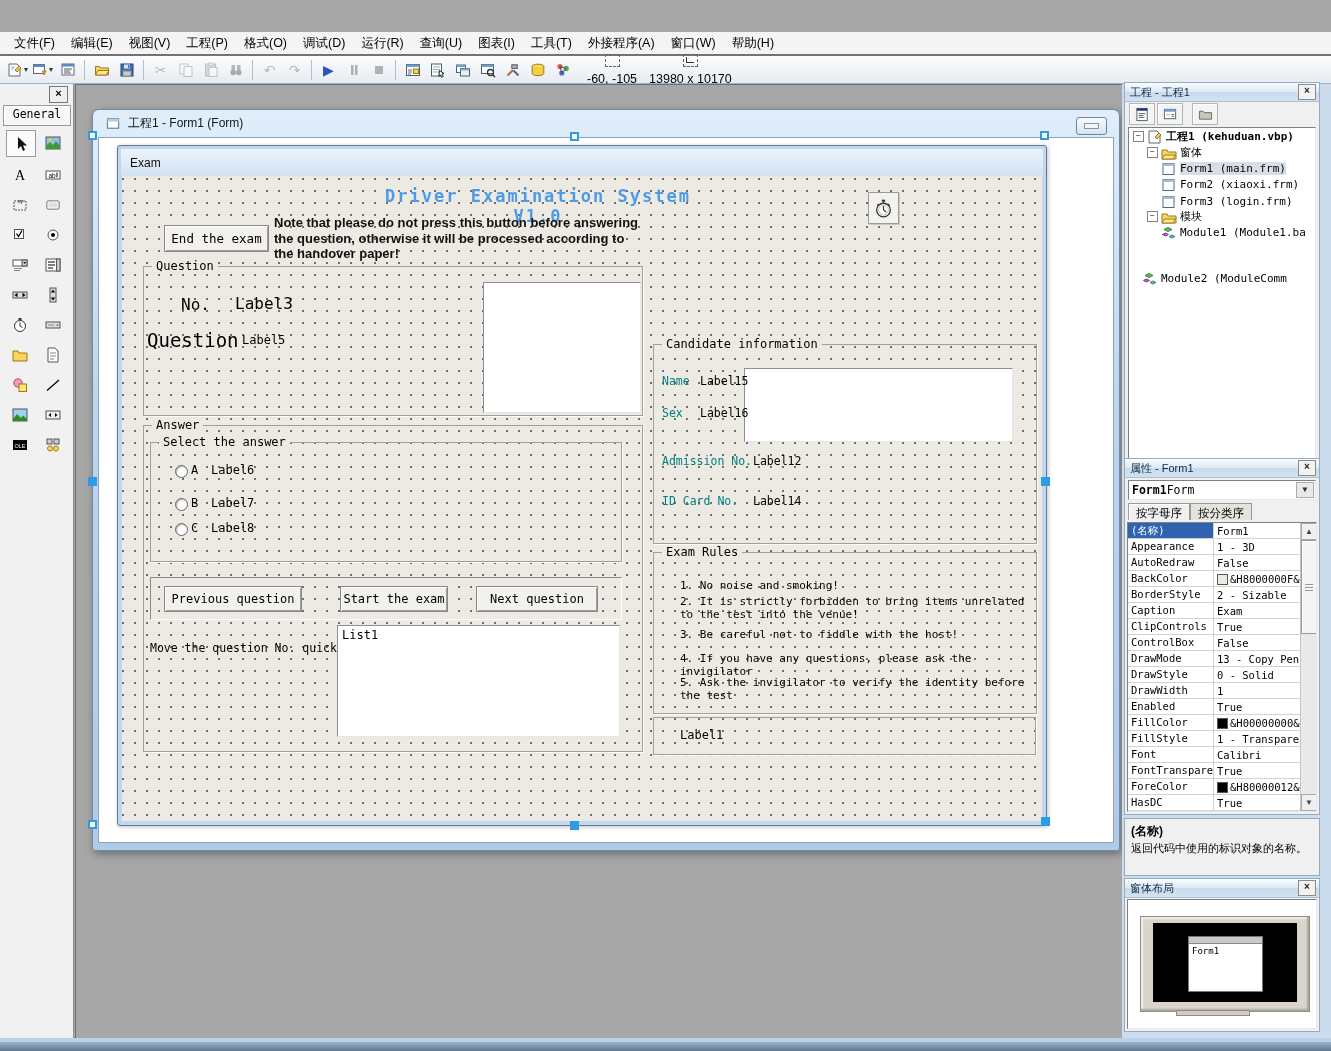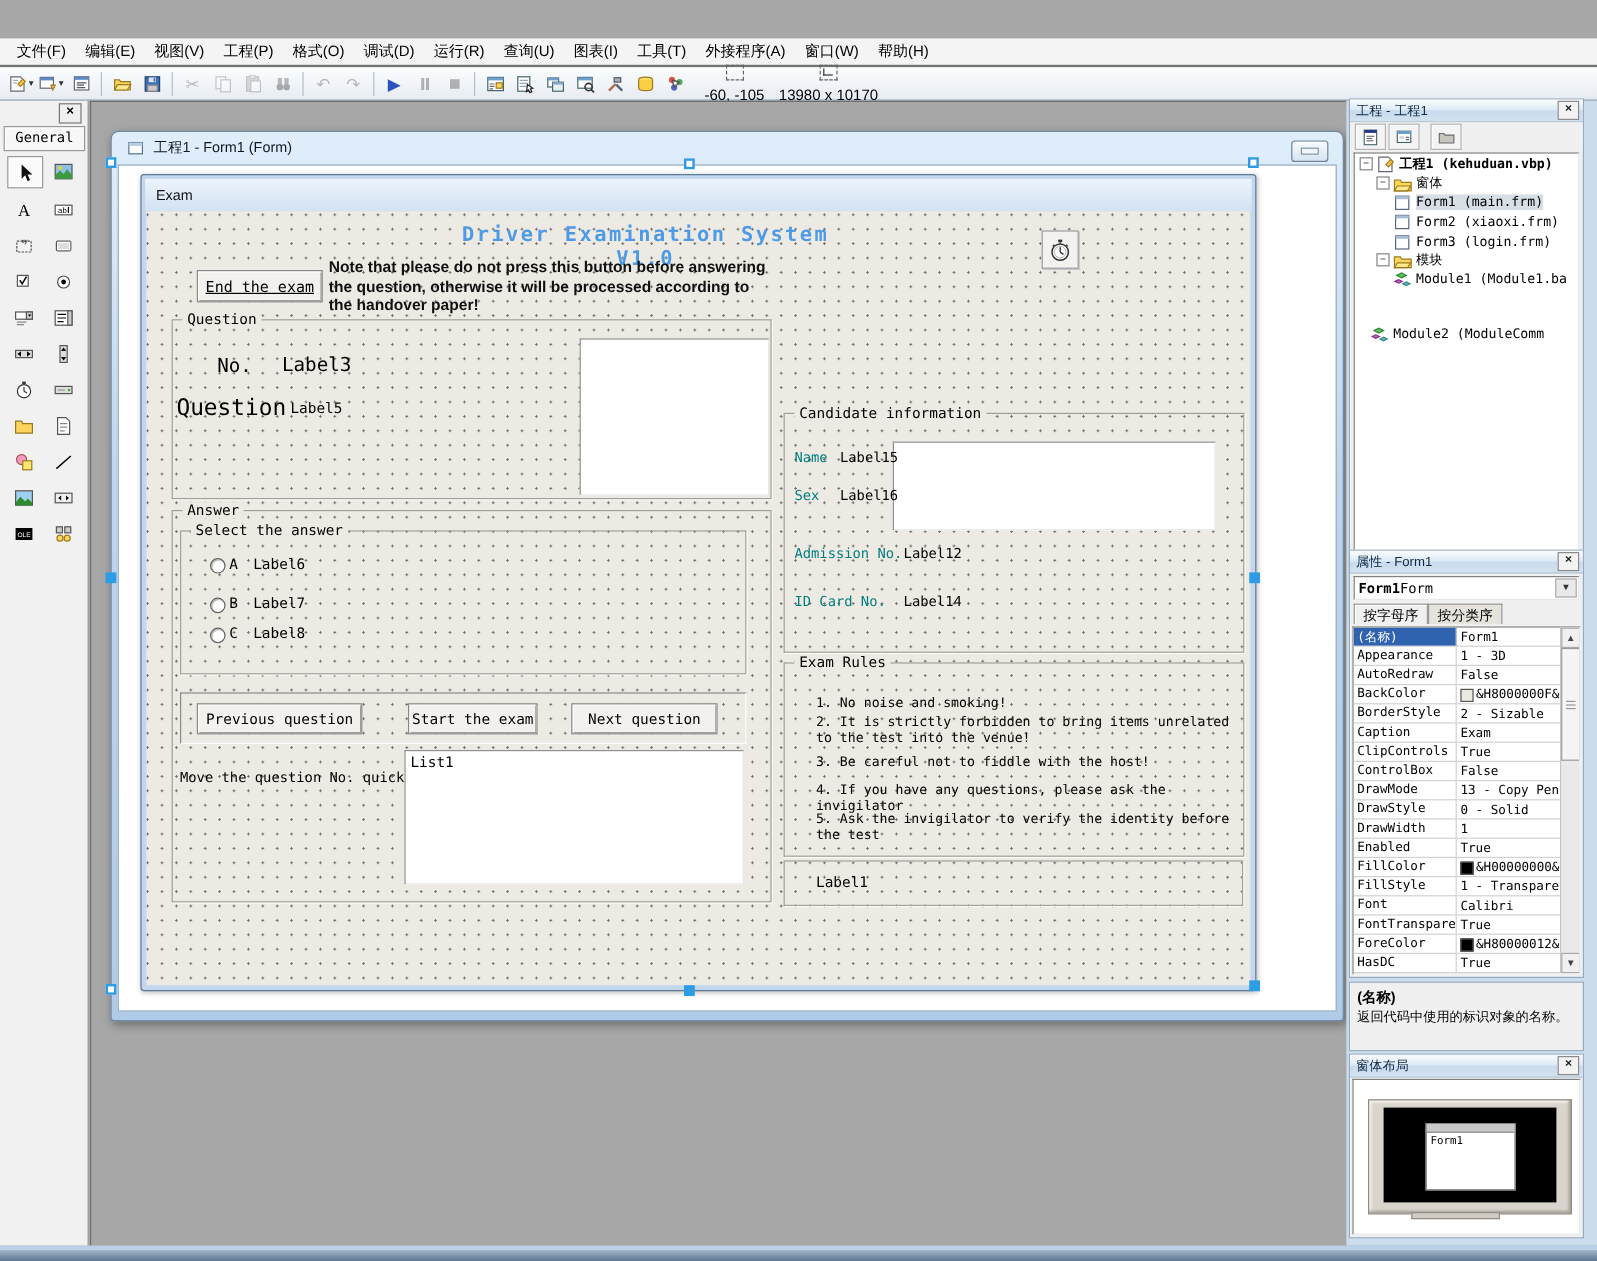--- a/index.html
+++ b/index.html
@@ -507,21 +507,21 @@
                     <circle cx="10" cy="11.5" r="6.5" fill="#fff" stroke="#333" stroke-width="1.2"></circle>
                     <circle cx="10" cy="11.5" r="4.6" fill="none" stroke="#999" stroke-width=".6"></circle>
                     <path d="M10 11.5V7.6M10 11.5l2.6 1.8" stroke="#333" stroke-width="1.1"></path>
                     <rect x="8.4" y="1.6" width="3.2" height="2" fill="#333"></rect>
                     <path d="M10 3.6v1.4" stroke="#333"></path>
                     <path d="M14.6 5.6l1.4 1.4M5.4 5.6L4 7" stroke="#333"></path>
                   </svg>
               </span>
             </div>
 
-            <div class="ctl vbbtn" style="left:42px;top:49px;width:103px;height:25px;text-decoration:underline;">End the exam</div>
+            <div class="ctl vbbtn" style="left:42px;top:49px;width:103px;height:25px;">End the exam</div>
 
             <div class="ctl note-label">Note that please do not press this button before answering the question, otherwise it will be processed according to the handover paper!</div>
 
             <div class="group" style="left:21px;top:90px;width:498px;height:148px;">
               <span class="legend">Question</span>
               <span class="ctl mtext" style="left:37px;top:28px;font-size:16px;">No.</span>
               <span class="ctl mtext" style="left:91px;top:27px;font-size:16px;">Label3</span>
               <span class="ctl mtext" style="left:3px;top:62px;font-size:19px;">Question</span>
               <span class="ctl mtext" style="left:98px;top:66px;font-size:12px;">Label5</span>
               <div class="ctl whitebox" style="left:339px;top:15px;width:156px;height:129px;"></div>

